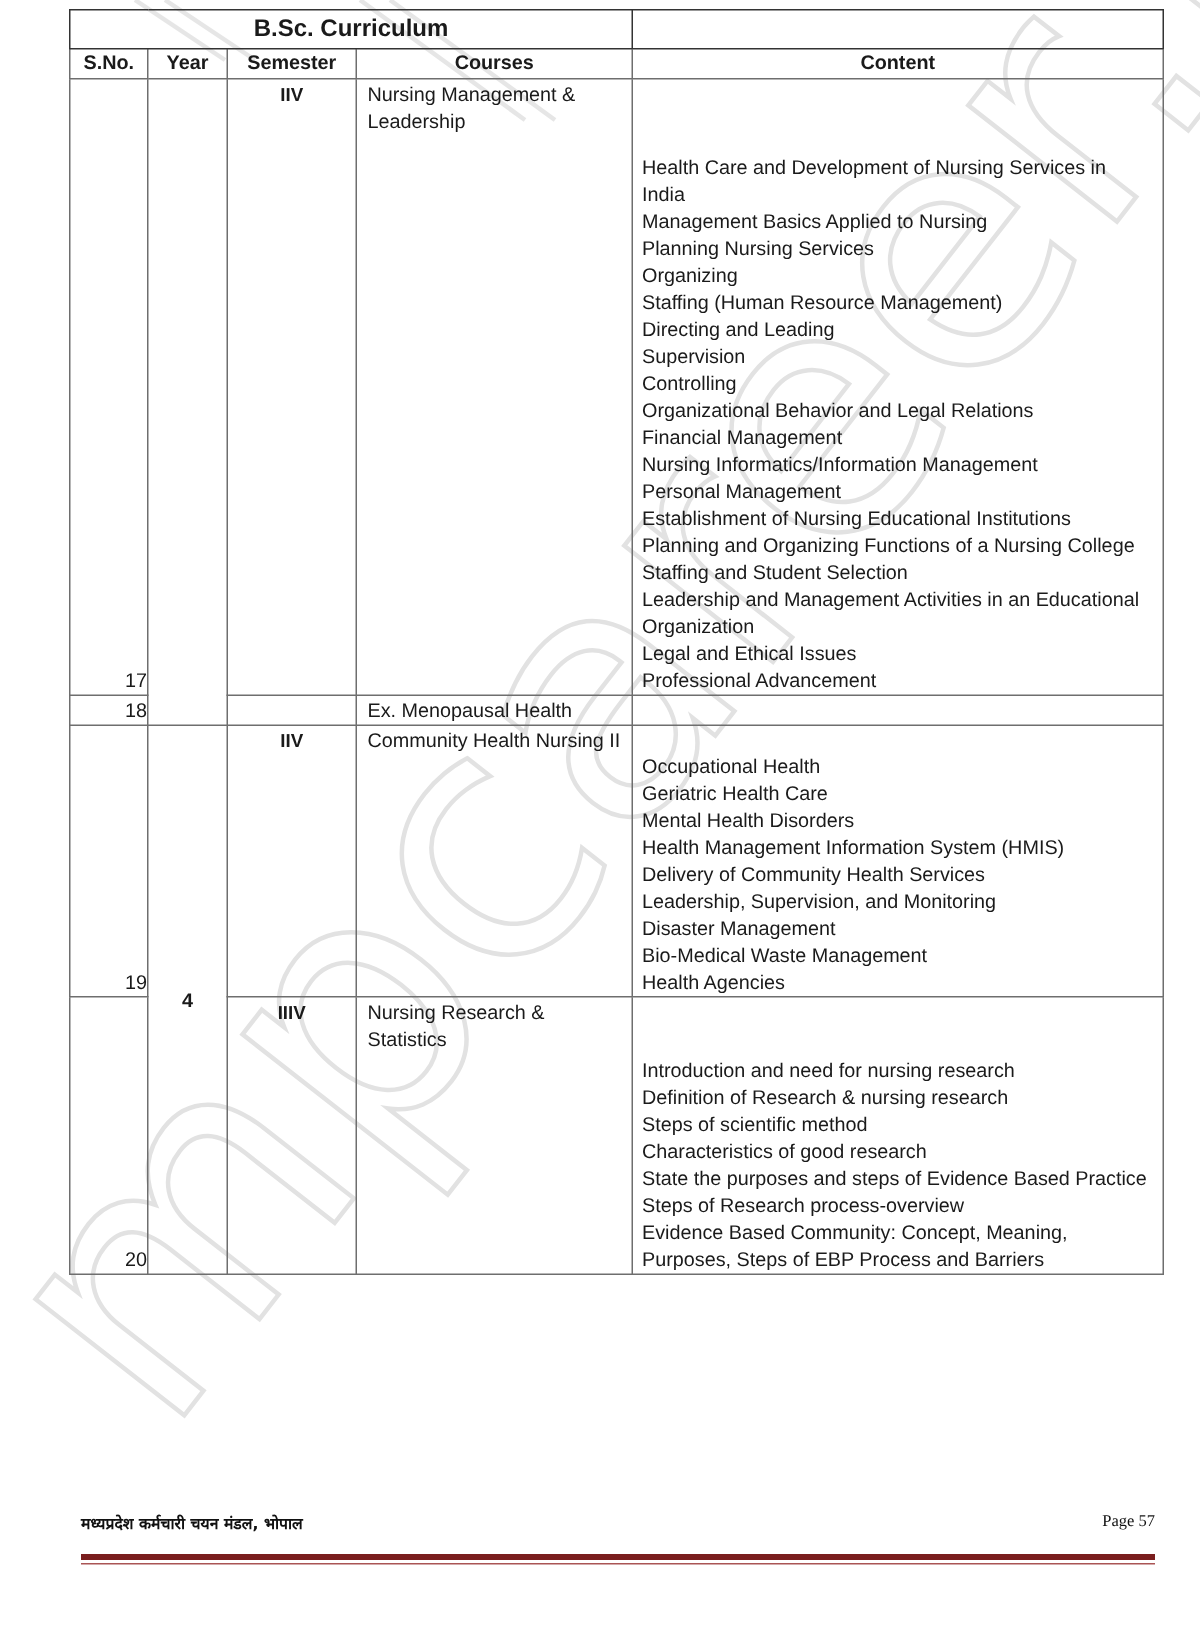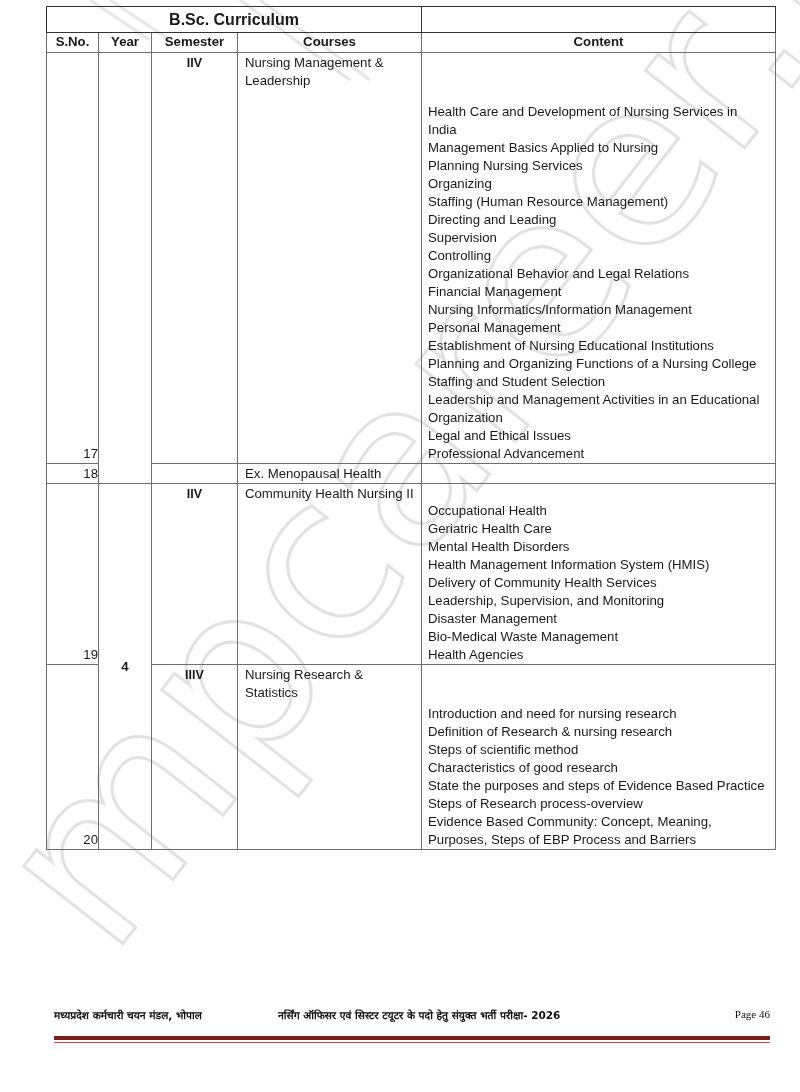--- a/index.html
+++ b/index.html
@@ -136,15 +136,14 @@
       </span>
     </td>
   </tr>
 </tbody>
   </table>
 
 <div class="footer-rule1"></div>
 <div class="footer-rule2"></div>
 <div class="footer">
   <span class="left">मध्यप्रदेश कर्मचारी चयन मंडल, भोपाल</span>
-  <span class="mid">नर्सिंग ऑफिसर एवं सिस्टर टयूटर के पदो हेतु संयुक्त भर्ती परीक्षा- 2026</span>
-  <span class="right">Page 46</span>
+  <span class="right">Page 57</span>
 </div>
 
 </body></html>

